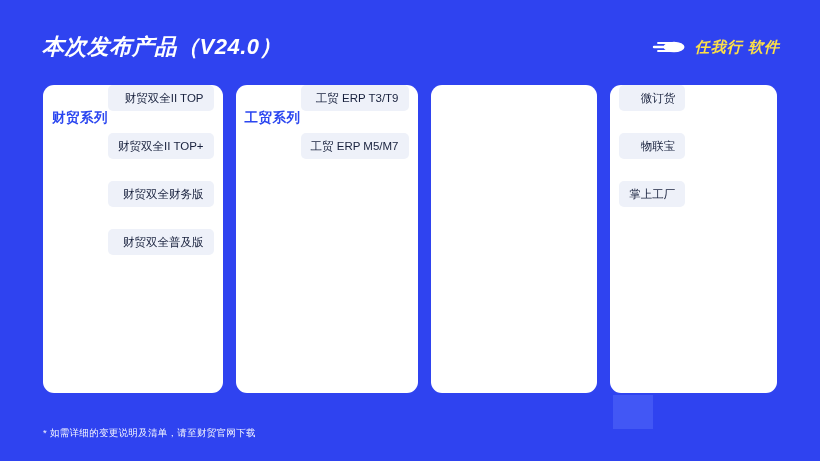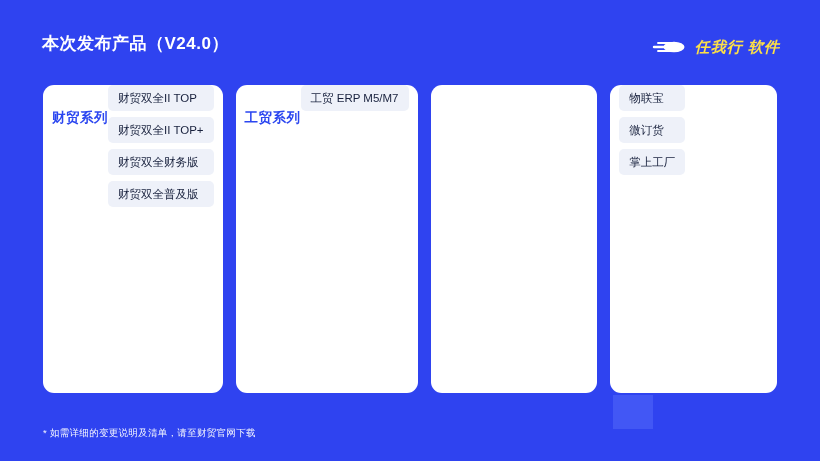--- a/index.html
+++ b/index.html
@@ -40,24 +40,25 @@
     left: 0;
     top: 0;
     width: 820px;
     height: 85px;
   }
   .page-title {
     position: absolute;
     left: 42px;
     top: 32px;
     color: #ffffff;
-    font-size: 17px;
+    font-size: 22px;
     font-weight: bold;
     letter-spacing: 0.5px;
     white-space: nowrap;
+    font-style: italic;
   }
 
   .brand {
     position: absolute;
     right: 40px;
     top: 36px;
     display: flex;
     align-items: center;
     gap: 9px;
     height: 22px;
@@ -102,21 +103,22 @@
     font-size: 13.5px;
     font-weight: bold;
     letter-spacing: 0.5px;
     margin-top: 24px;
     margin-bottom: 13px;
     white-space: nowrap;
   }
   .card-items {
     display: flex;
     flex-direction: column;
-    gap: 6px;
+    gap: 22px;
+    text-align: right;
   }
   .product-pill {
     background: #eef1f9;
     border-radius: 5px;
     height: 26px;
     line-height: 26px;
     padding: 0 10px;
     box-sizing: border-box;
     color: #18213d;
     font-size: 11.5px;
@@ -167,31 +169,32 @@
         <div class="product-pill">财贸双全II TOP</div>
         <div class="product-pill">财贸双全II TOP+</div>
         <div class="product-pill">财贸双全财务版</div>
         <div class="product-pill">财贸双全普及版</div>
       </div>
     </div>
 
     <div class="card">
       <div class="card-title">工贸系列</div>
       <div class="card-items">
+        <div class="product-pill">工贸 ERP T3/T9</div>
         <div class="product-pill">工贸 ERP M5/M7</div>
       </div>
     </div>
 
     <div class="card">
     </div>
 
     <div class="card">
       <div class="card-items">
+        <div class="product-pill">微订货</div>
         <div class="product-pill">物联宝</div>
-        <div class="product-pill">微订货</div>
         <div class="product-pill">掌上工厂</div>
       </div>
     </div>
 
   </div>
 
   <div class="footnote">* 如需详细的变更说明及清单，请至财贸官网下载</div>
 
 </div>
 

